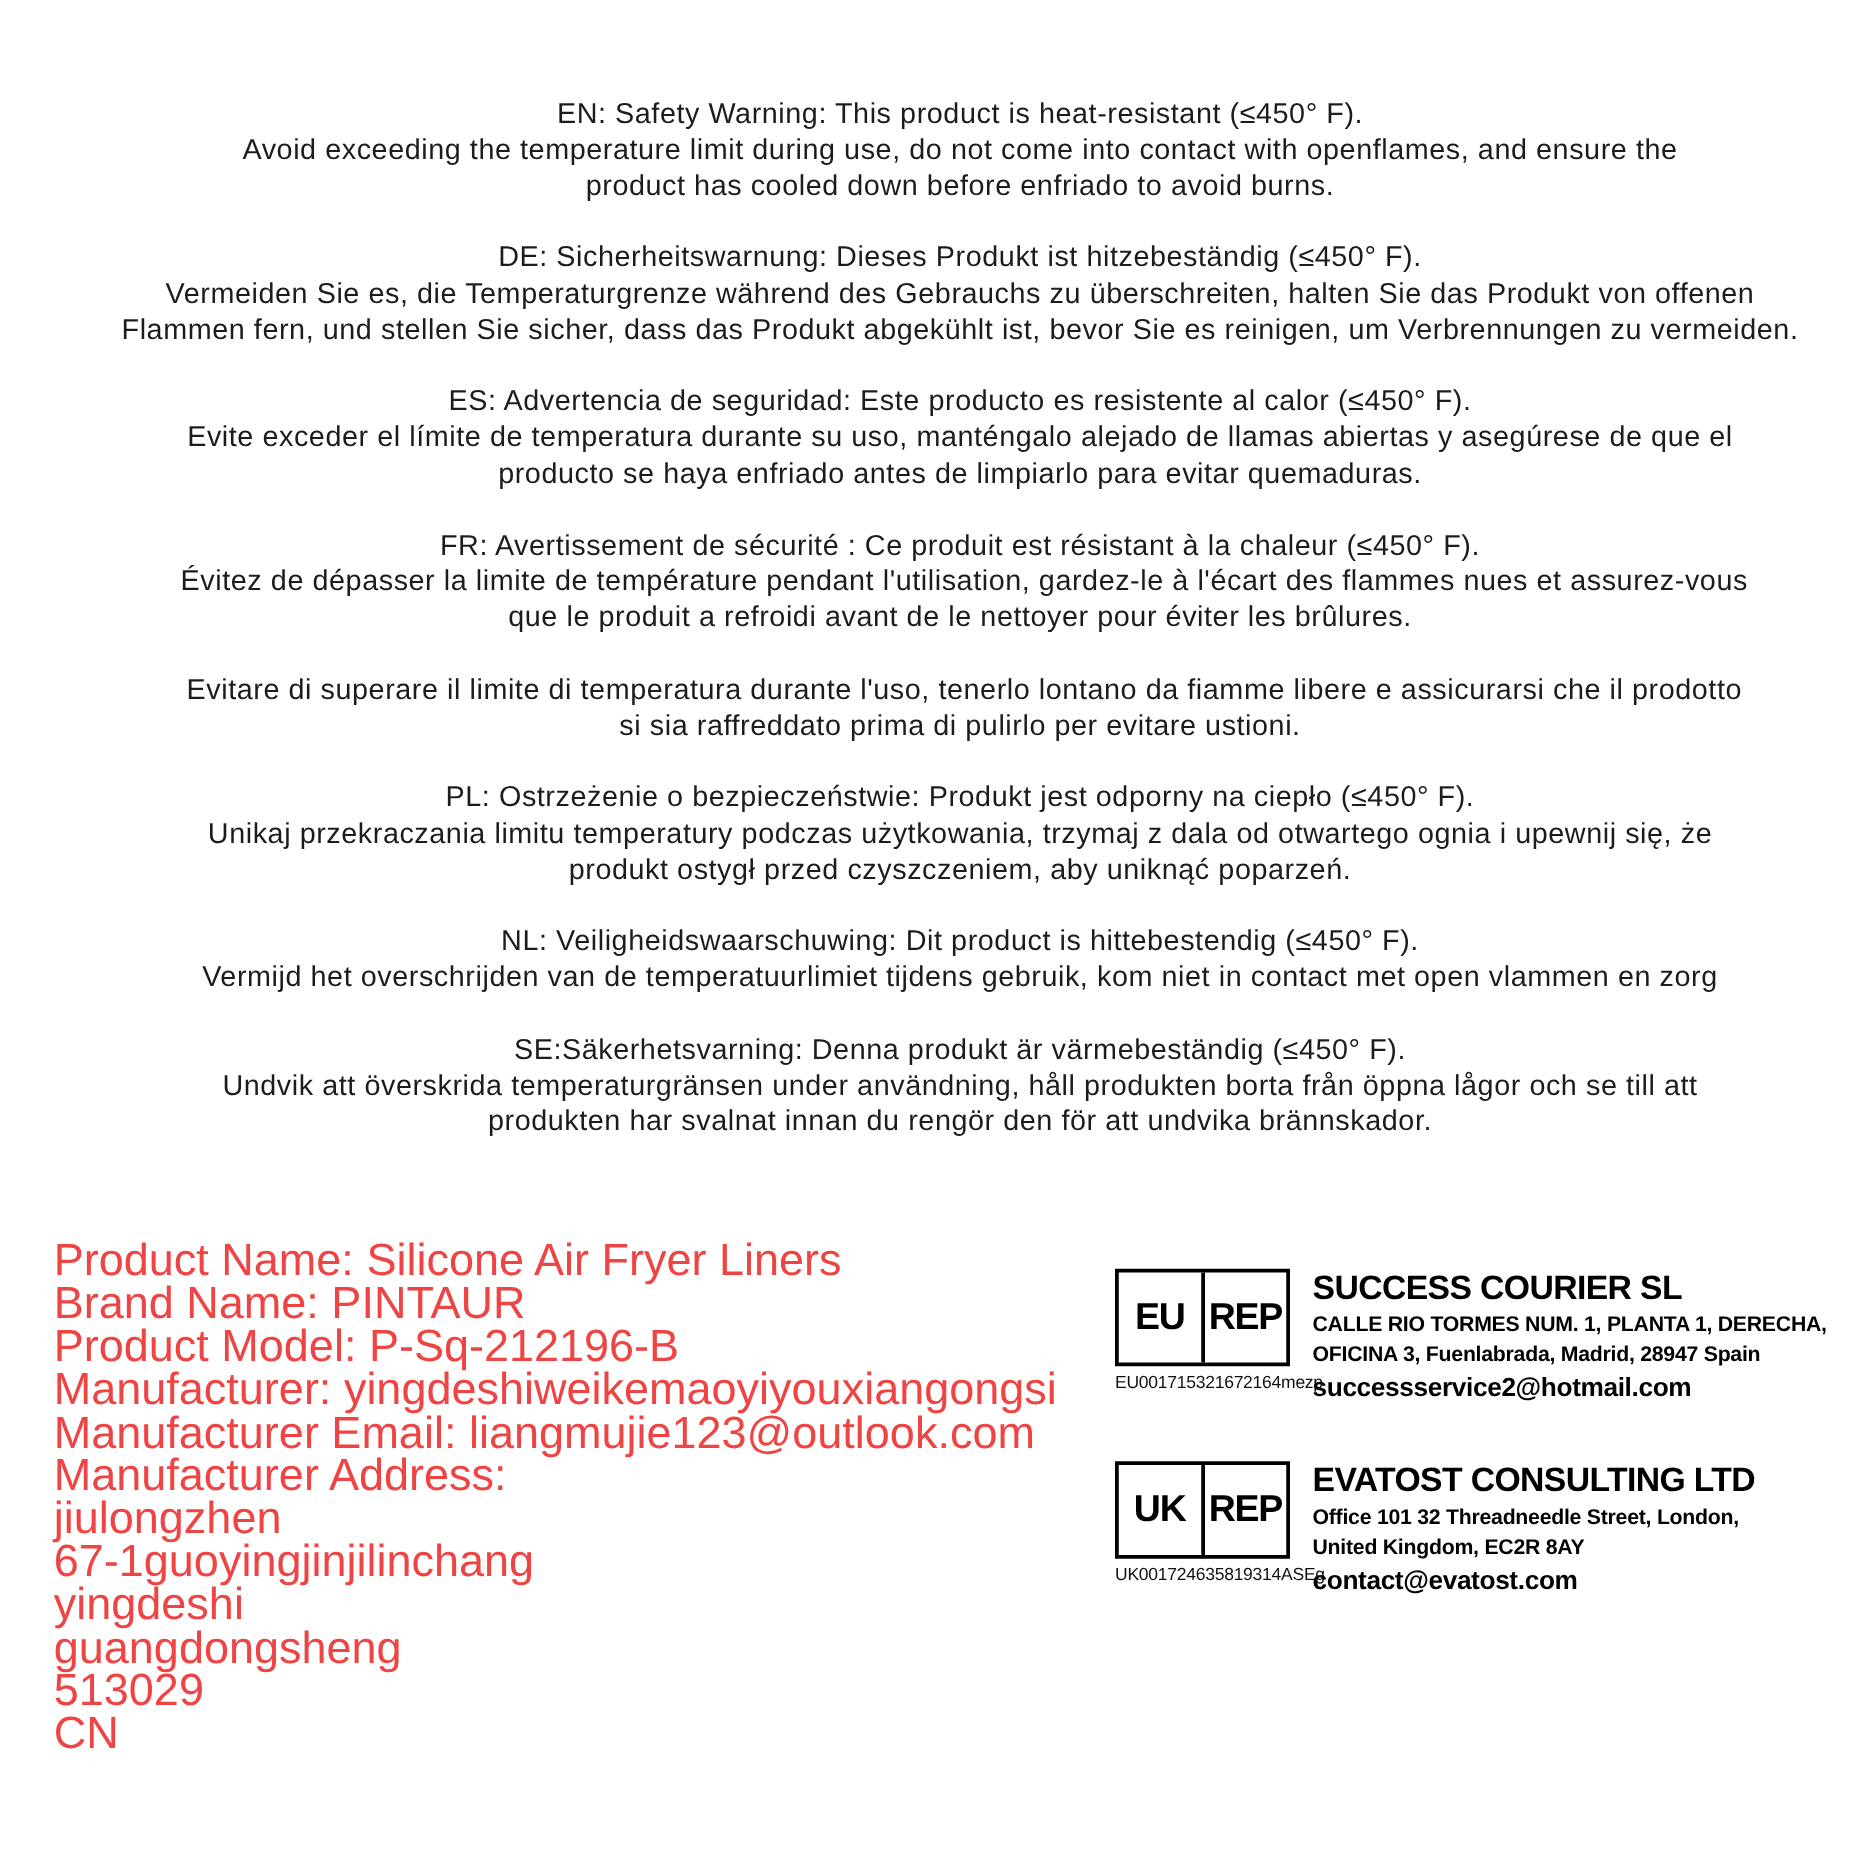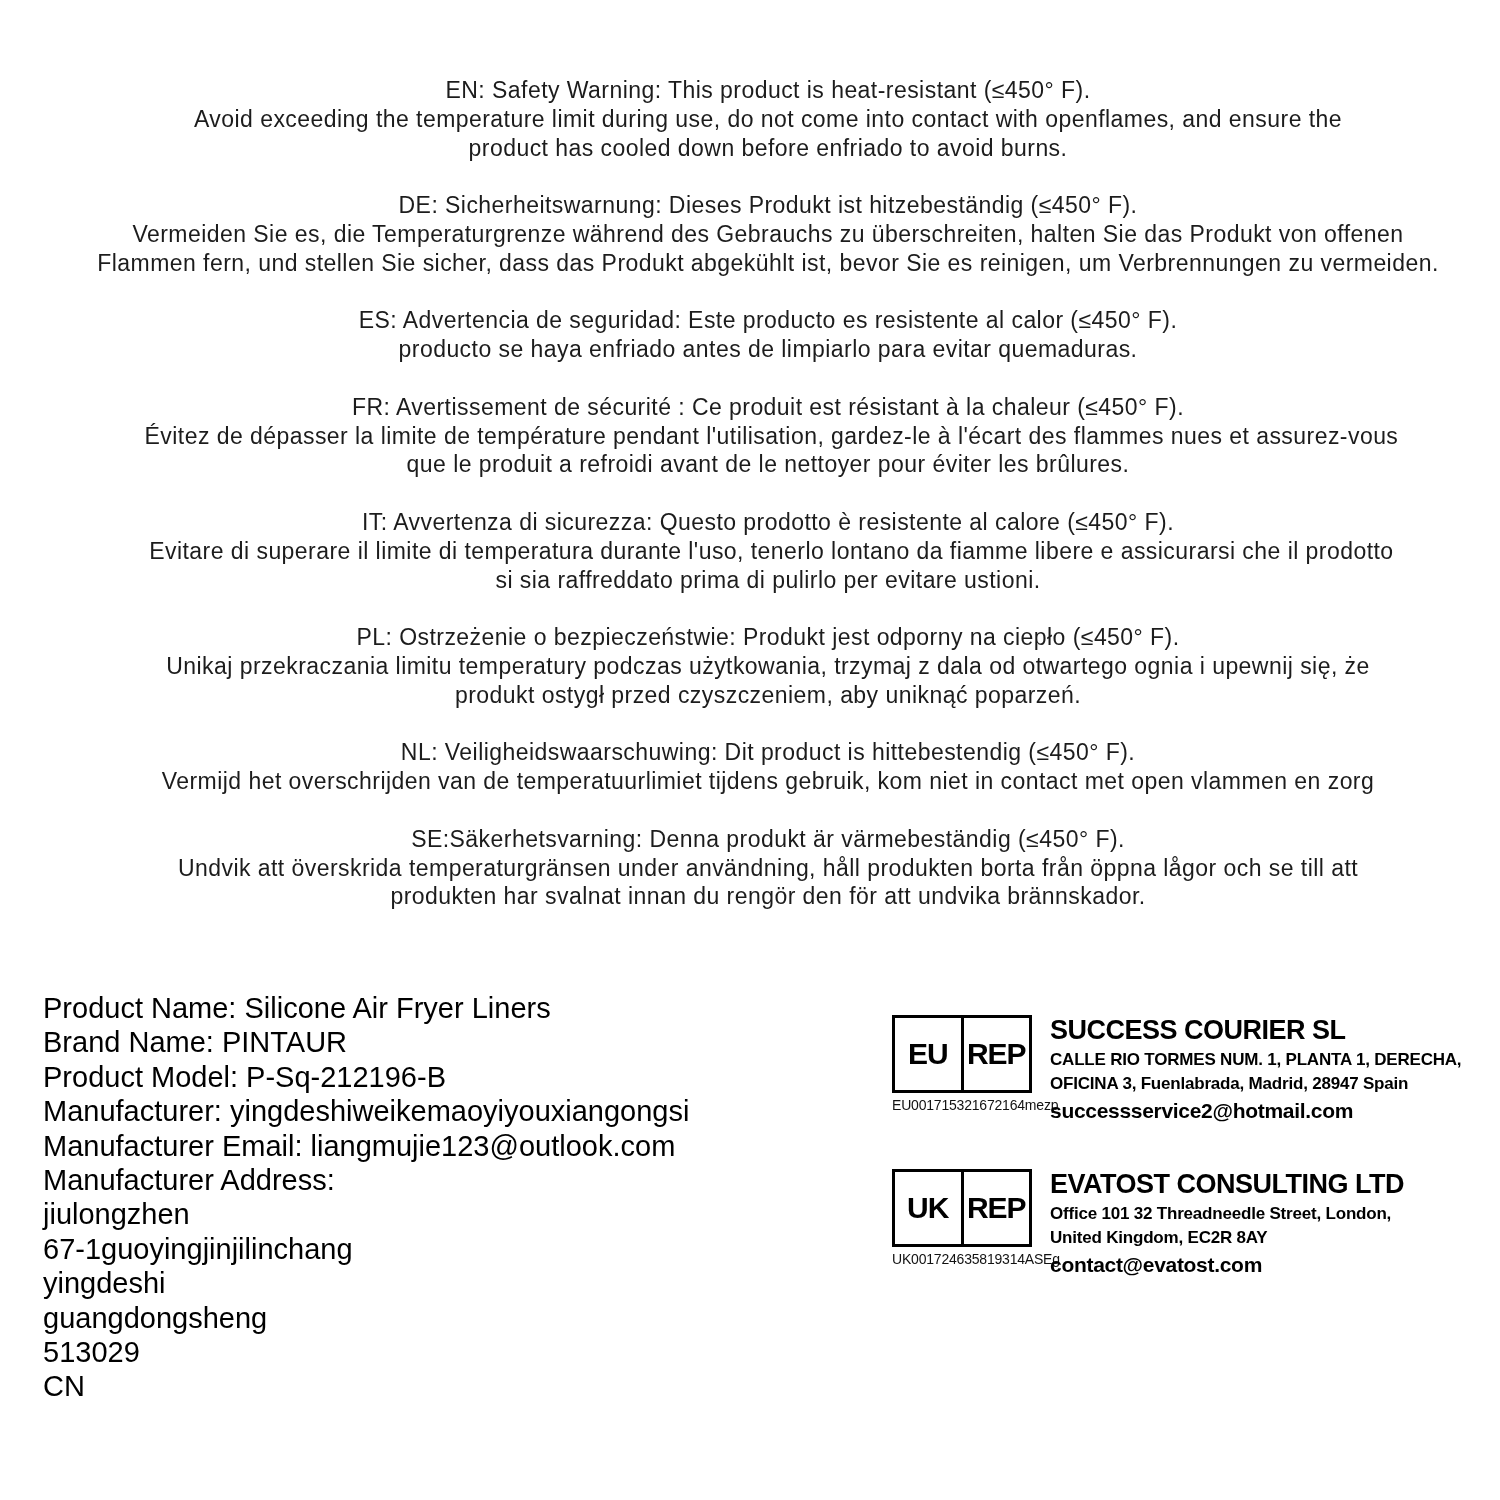--- a/index.html
+++ b/index.html
@@ -22,22 +22,22 @@
     letter-spacing: 0.45px;
     font-weight: 400;
   }
   .warn-block { margin-bottom: 28.8px; }
   .warn-line { white-space: pre; text-align: center; }
 
   
   .product-info {
     position: absolute;
     left: 43px; top: 991px;
-    color: #000000;
-    font-size: 29px;
+    color: #ef4444;
+    font-size: 36px;
     line-height: 34.4px;
     letter-spacing: 0px;
   }
   .product-line { white-space: pre; }
 
   
   .rep {
     position: absolute;
     left: 892px;
     display: flex;
@@ -106,31 +106,31 @@
     </div>
 
     <div class="warn-block">
       <div class="warn-line">DE: Sicherheitswarnung: Dieses Produkt ist hitzebeständig (≤450° F).</div>
       <div class="warn-line">Vermeiden Sie es, die Temperaturgrenze während des Gebrauchs zu überschreiten, halten Sie das Produkt von offenen</div>
       <div class="warn-line">Flammen fern, und stellen Sie sicher, dass das Produkt abgekühlt ist, bevor Sie es reinigen, um Verbrennungen zu vermeiden.</div>
     </div>
 
     <div class="warn-block">
       <div class="warn-line">ES: Advertencia de seguridad: Este producto es resistente al calor (≤450° F).</div>
+      <div class="warn-line">Evite exceder el límite de temperatura durante su uso, manténgalo alejado de llamas abiertas y asegúrese de que el</div>
       <div class="warn-line">producto se haya enfriado antes de limpiarlo para evitar quemaduras.</div>
     </div>
 
     <div class="warn-block">
       <div class="warn-line">FR: Avertissement de sécurité : Ce produit est résistant à la chaleur (≤450° F).</div>
       <div class="warn-line"> Évitez de dépasser la limite de température pendant l'utilisation, gardez-le à l'écart des flammes nues et assurez-vous</div>
       <div class="warn-line">que le produit a refroidi avant de le nettoyer pour éviter les brûlures.</div>
     </div>
 
     <div class="warn-block">
-      <div class="warn-line">IT: Avvertenza di sicurezza: Questo prodotto è resistente al calore (≤450° F).</div>
       <div class="warn-line"> Evitare di superare il limite di temperatura durante l'uso, tenerlo lontano da fiamme libere e assicurarsi che il prodotto</div>
       <div class="warn-line">si sia raffreddato prima di pulirlo per evitare ustioni.</div>
     </div>
 
     <div class="warn-block">
       <div class="warn-line">PL: Ostrzeżenie o bezpieczeństwie: Produkt jest odporny na ciepło (≤450° F).</div>
       <div class="warn-line">Unikaj przekraczania limitu temperatury podczas użytkowania, trzymaj z dala od otwartego ognia i upewnij się, że</div>
       <div class="warn-line">produkt ostygł przed czyszczeniem, aby uniknąć poparzeń.</div>
     </div>
 

